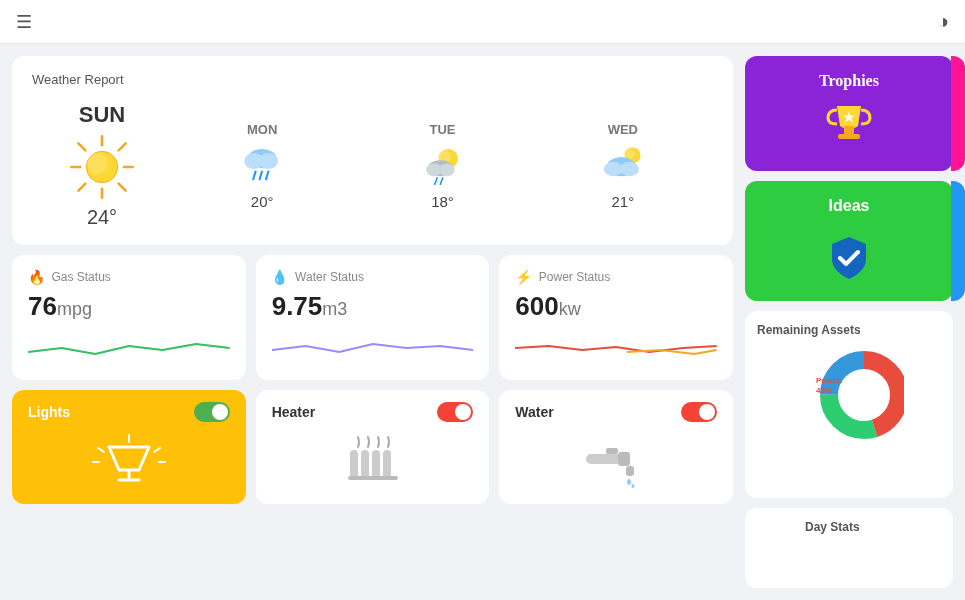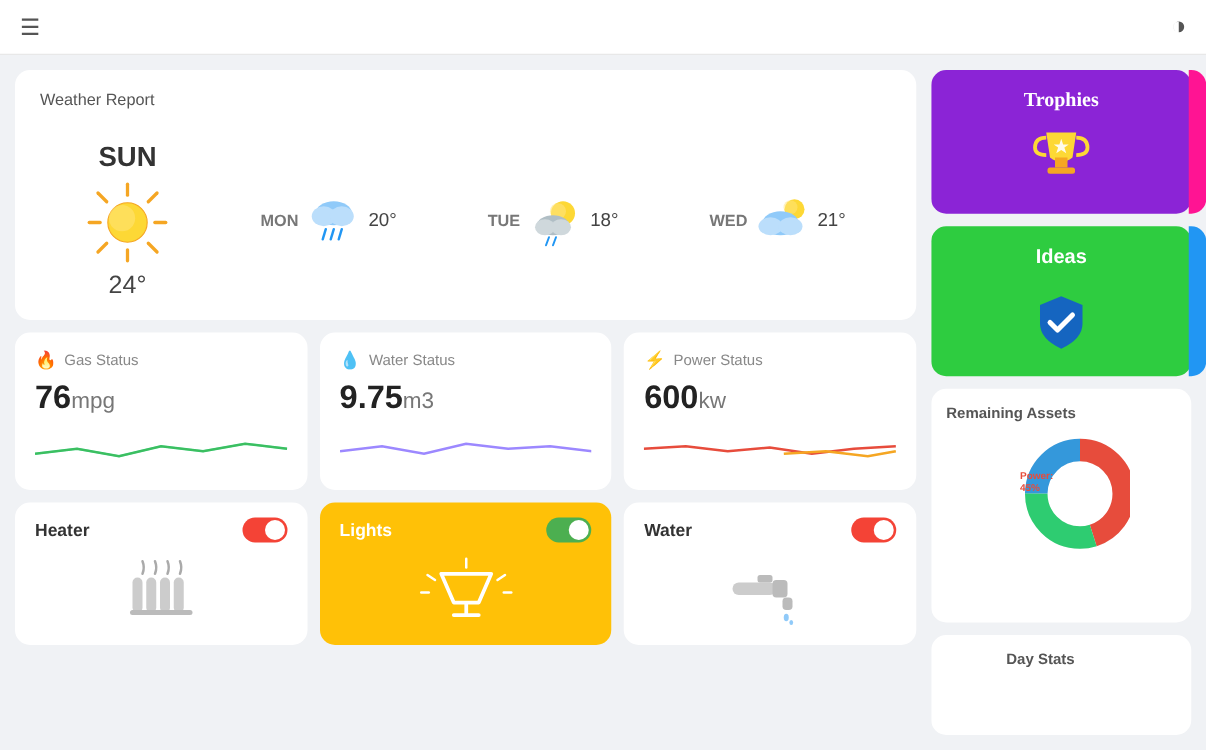--- a/index.html
+++ b/index.html
@@ -43,21 +43,21 @@
     
     .weather-card {
       background: white;
       border-radius: 12px;
       padding: 16px 20px;
       flex: 0 0 auto;
     }
     .weather-title {
       font-size: 13px;
       color: #555;
-      margin-bottom: 26px;
+      margin-bottom: 15px;
     }
     .weather-days {
       display: flex;
       align-items: center;
       gap: 0;
     }
     .weather-today {
       display: flex;
       flex-direction: column;
       align-items: center;
@@ -79,21 +79,21 @@
       margin-top: 4px;
     }
     .weather-other {
       display: flex;
       gap: 0;
       flex: 1;
       justify-content: space-around;
     }
     .weather-day {
       display: flex;
-      flex-direction: row;
+      flex-direction: column;
       align-items: center;
       gap: 4px;
     }
     .weather-day .day-label {
       font-size: 13px;
       color: #777;
       font-weight: 600;
     }
     .weather-day .weather-icon {
       width: 48px;
@@ -406,20 +406,45 @@
         <div class="status-value">600<span>kw</span></div>
         <svg class="sparkline" viewBox="0 0 180 30" preserveAspectRatio="none">
           <polyline points="0,16 30,14 60,18 90,15 120,20 150,16 180,14" fill="none" stroke="#e74c3c" stroke-width="2"></polyline>
           <polyline points="100,20 130,18 160,22 180,18" fill="none" stroke="#F5A623" stroke-width="2"></polyline>
         </svg>
       </div>
     </div>
 
     <div class="device-row">
 
+      <div class="device-card lights-active">
+        <div class="device-header">
+          <span class="device-name">Lights</span>
+          <div class="toggle on">
+            <div class="toggle-knob"></div>
+          </div>
+        </div>
+        <div class="device-icon-area">
+          <svg width="80" height="60" viewBox="0 0 80 60">
+
+            <path d="M20 15 L60 15 L50 38 L30 38 Z" fill="none" stroke="white" stroke-width="3" stroke-linejoin="round"></path>
+
+            <line x1="40" y1="38" x2="40" y2="48" stroke="white" stroke-width="3"></line>
+
+            <line x1="30" y1="48" x2="50" y2="48" stroke="white" stroke-width="3" stroke-linecap="round"></line>
+
+            <line x1="40" y1="10" x2="40" y2="3" stroke="white" stroke-width="2" stroke-linecap="round"></line>
+            <line x1="15" y1="20" x2="9" y2="16" stroke="white" stroke-width="2" stroke-linecap="round"></line>
+            <line x1="65" y1="20" x2="71" y2="16" stroke="white" stroke-width="2" stroke-linecap="round"></line>
+            <line x1="10" y1="30" x2="4" y2="30" stroke="white" stroke-width="2" stroke-linecap="round"></line>
+            <line x1="70" y1="30" x2="76" y2="30" stroke="white" stroke-width="2" stroke-linecap="round"></line>
+          </svg>
+        </div>
+      </div>
+
       <div class="device-card">
         <div class="device-header">
           <span class="device-name">Heater</span>
           <div class="toggle off">
             <div class="toggle-knob"></div>
           </div>
         </div>
         <div class="device-icon-area">
           <svg width="70" height="60" viewBox="0 0 70 60">
 
@@ -431,45 +456,20 @@
             <rect x="12" y="18" width="8" height="28" rx="4" fill="#ccc"></rect>
             <rect x="23" y="18" width="8" height="28" rx="4" fill="#ccc"></rect>
             <rect x="34" y="18" width="8" height="28" rx="4" fill="#ccc"></rect>
             <rect x="45" y="18" width="8" height="28" rx="4" fill="#ccc"></rect>
 
             <rect x="10" y="44" width="50" height="4" rx="2" fill="#bbb"></rect>
           </svg>
         </div>
       </div>
 
-      <div class="device-card lights-active">
-        <div class="device-header">
-          <span class="device-name">Lights</span>
-          <div class="toggle on">
-            <div class="toggle-knob"></div>
-          </div>
-        </div>
-        <div class="device-icon-area">
-          <svg width="80" height="60" viewBox="0 0 80 60">
-
-            <path d="M20 15 L60 15 L50 38 L30 38 Z" fill="none" stroke="white" stroke-width="3" stroke-linejoin="round"></path>
-
-            <line x1="40" y1="38" x2="40" y2="48" stroke="white" stroke-width="3"></line>
-
-            <line x1="30" y1="48" x2="50" y2="48" stroke="white" stroke-width="3" stroke-linecap="round"></line>
-
-            <line x1="40" y1="10" x2="40" y2="3" stroke="white" stroke-width="2" stroke-linecap="round"></line>
-            <line x1="15" y1="20" x2="9" y2="16" stroke="white" stroke-width="2" stroke-linecap="round"></line>
-            <line x1="65" y1="20" x2="71" y2="16" stroke="white" stroke-width="2" stroke-linecap="round"></line>
-            <line x1="10" y1="30" x2="4" y2="30" stroke="white" stroke-width="2" stroke-linecap="round"></line>
-            <line x1="70" y1="30" x2="76" y2="30" stroke="white" stroke-width="2" stroke-linecap="round"></line>
-          </svg>
-        </div>
-      </div>
-
       <div class="device-card">
         <div class="device-header">
           <span class="device-name">Water</span>
           <div class="toggle off">
             <div class="toggle-knob"></div>
           </div>
         </div>
         <div class="device-icon-area">
           <svg width="80" height="60" viewBox="0 0 80 60">
 

